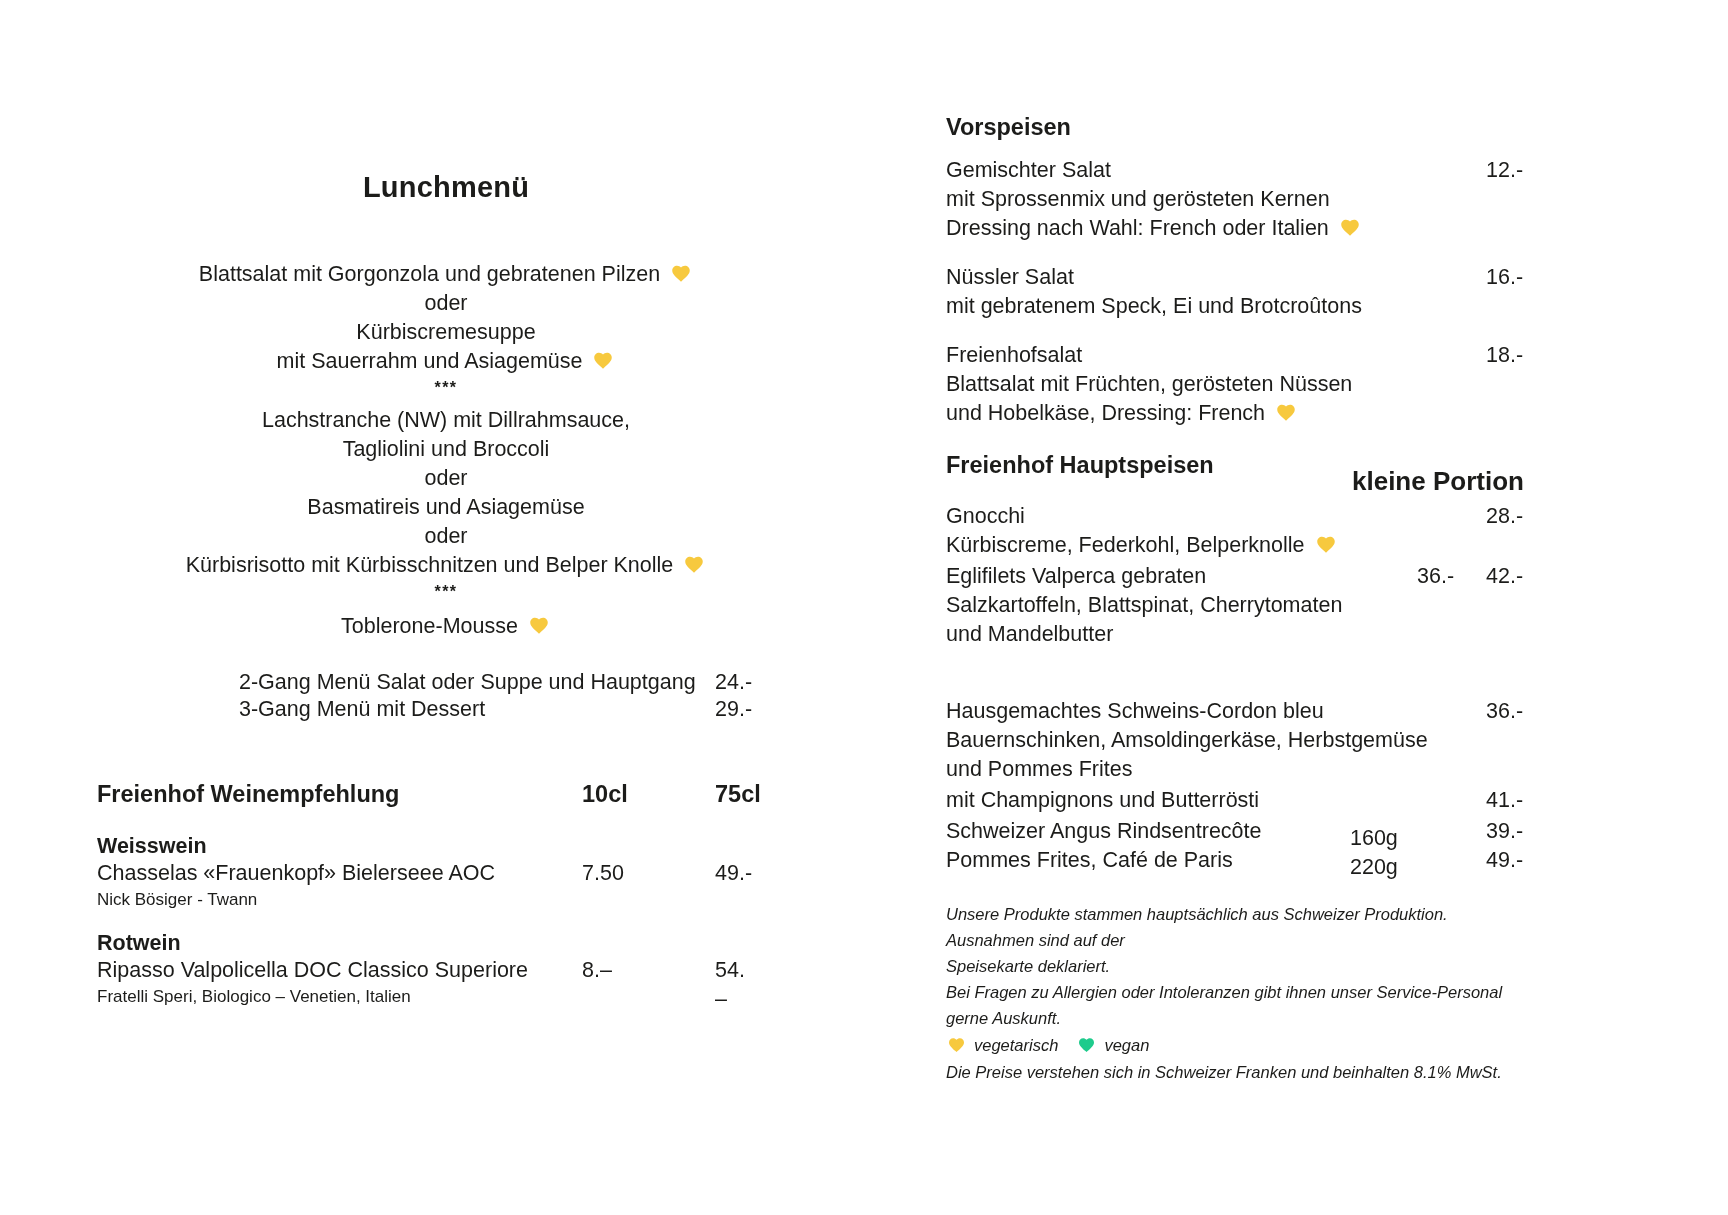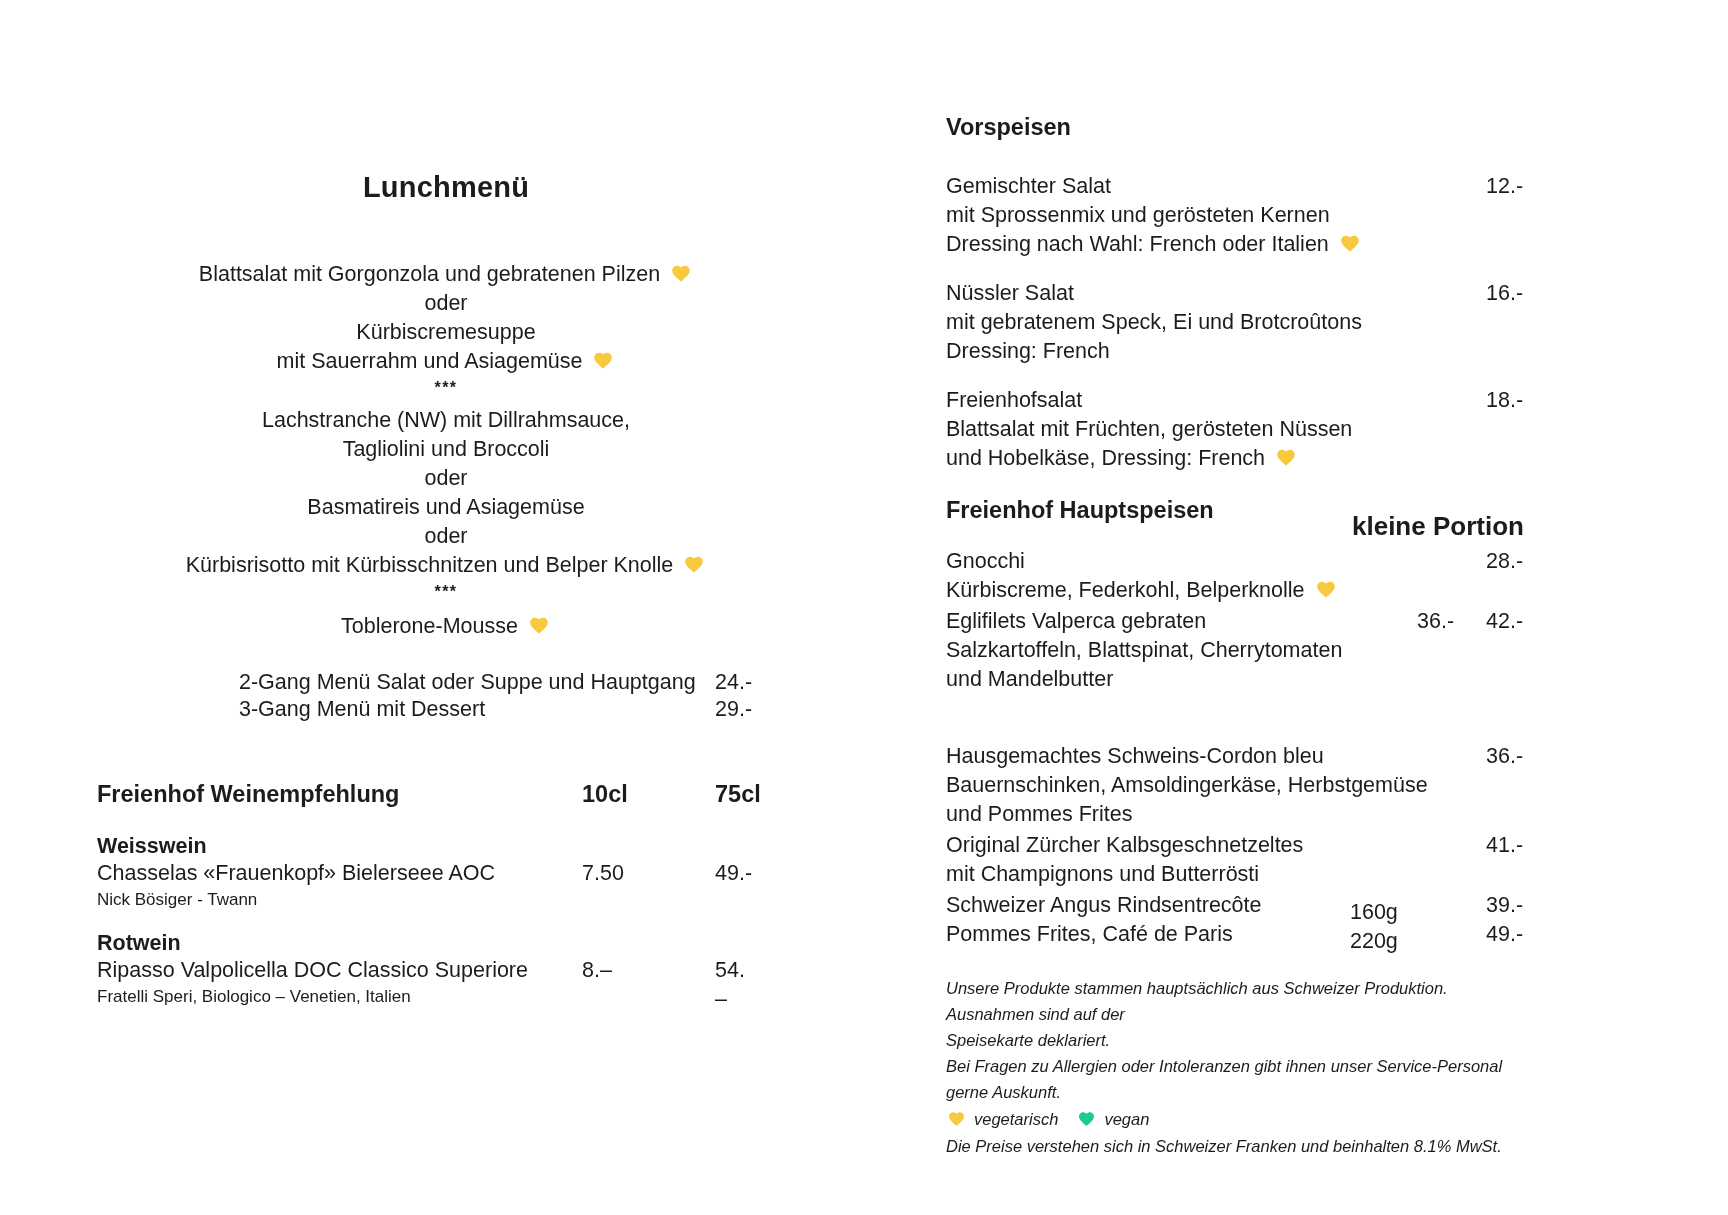--- a/index.html
+++ b/index.html
@@ -28,21 +28,21 @@
 
   
   .right-col{position:absolute;left:946px;top:112px;width:580px;}
   .rc-heading{position:relative;font-size:23.5px;font-weight:bold;line-height:30px;}
   .kp-label{position:absolute;left:406px;top:16px;font-size:26px;font-weight:bold;}
   .item{font-size:21.5px;line-height:29px;}
   .row{position:relative;}
   .price{position:absolute;left:540px;top:0;}
   .kp-price{position:absolute;left:471px;top:0;}
   .wcol{position:absolute;left:404px;top:7px;}
-  .g1{margin-top:30px}.g20{margin-top:20px}.g22{margin-top:22px}
+  .g1{margin-top:14px}.g20{margin-top:20px}.g22{margin-top:22px}
   .g18{margin-top:2px}.g48{margin-top:48px}
 
   .footer{margin-top:26px;font-size:16.5px;font-style:italic;line-height:26px;}
   .legend{display:flex;align-items:center;line-height:28px;}
   .legend .lg-label{margin:0 18px 0 7px;}
   .legend .lg-label.last{margin-right:0;}
 
   
   .heart{display:inline-block;width:24px;height:21px;margin-left:9px;vertical-align:-3px;}
   .heart svg{display:block;width:100%;height:100%;}
@@ -131,21 +131,20 @@
               <path fill="currentColor" d="M12 21.35l-1.45-1.32C5.4 15.36 2 12.28 2 8.5 2 5.42 4.42 3 7.5 3c1.74 0 3.41.81 4.5 2.09C13.09 3.81 14.76 3 16.5 3 19.58 3 22 5.42 22 8.5c0 3.78-3.4 6.86-8.55 11.54L12 21.35z"></path>
             </svg></span></div>
     </div>
 
     <div class="item g20">
       <div class="row">
         <span>Nüssler Salat</span>
         <span class="price">16.-</span>
       </div>
       <div class="row">mit gebratenem Speck, Ei und Brotcroûtons</div>
-      <div class="row">Dressing: French</div>
     </div>
 
     <div class="item g20">
       <div class="row">
         <span>Freienhofsalat</span>
         <span class="price">18.-</span>
       </div>
       <div class="row">Blattsalat mit Früchten, gerösteten Nüssen</div>
       <div class="row"><span>und Hobelkäse, Dressing: French</span><span class="heart yellow"><svg viewBox="0 0 24 24" xmlns="http://www.w3.org/2000/svg">
               <path fill="currentColor" d="M12 21.35l-1.45-1.32C5.4 15.36 2 12.28 2 8.5 2 5.42 4.42 3 7.5 3c1.74 0 3.41.81 4.5 2.09C13.09 3.81 14.76 3 16.5 3 19.58 3 22 5.42 22 8.5c0 3.78-3.4 6.86-8.55 11.54L12 21.35z"></path>
@@ -181,21 +180,20 @@
       <div class="row">
         <span>Hausgemachtes Schweins-Cordon bleu</span>
         <span class="price">36.-</span>
       </div>
       <div class="row">Bauernschinken, Amsoldingerkäse, Herbstgemüse</div>
       <div class="row">und Pommes Frites</div>
     </div>
 
     <div class="item g18">
       <div class="row">
-        <span>Original Zürcher Kalbsgeschnetzeltes</span>
         <span class="price">41.-</span>
       </div>
       <div class="row">mit Champignons und Butterrösti</div>
     </div>
 
     <div class="item g18">
       <div class="row">
         <span>Schweizer Angus Rindsentrecôte</span>
         <span class="wcol">160g</span>
         <span class="price">39.-</span>

